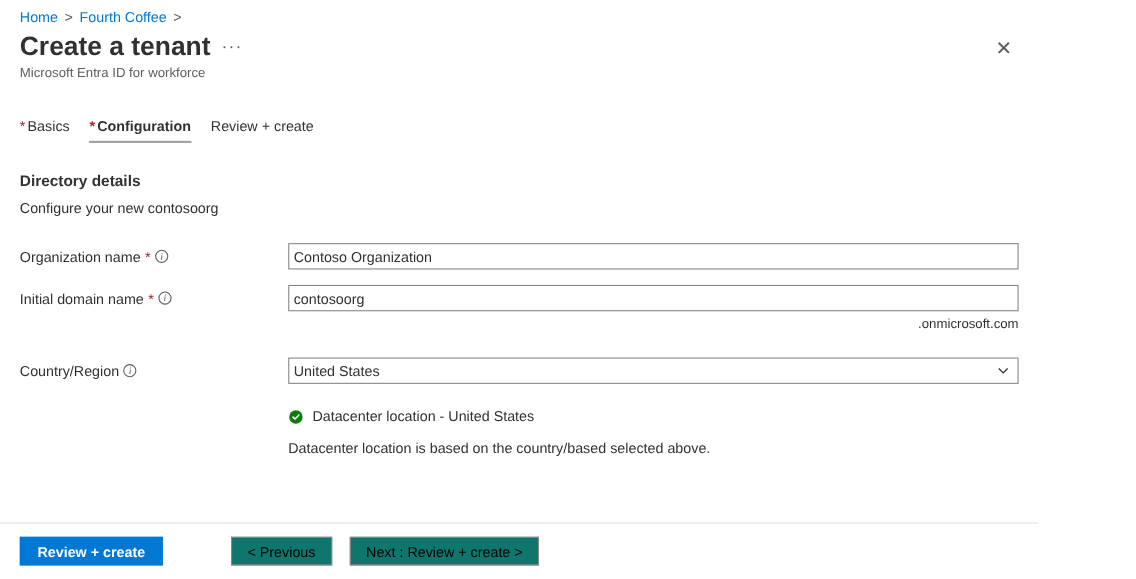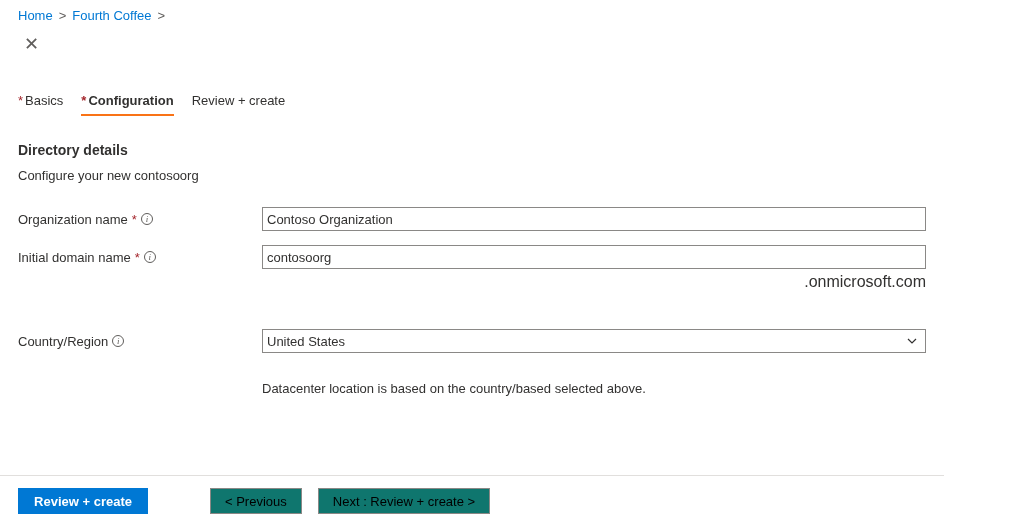--- a/index.html
+++ b/index.html
@@ -54,21 +54,21 @@
   .tab {
     padding-bottom: 6px;
     font-size: 13px;
     color: #323130;
     cursor: pointer;
     border-bottom: 2px solid transparent;
   }
   .tab .req { color: #a4262c; margin-right: 2px; }
   .tab.active {
     font-weight: 600;
-    border-bottom: 2px solid #f97316;
+    border-bottom: 2px solid #a3a3a3;
   }
   .section-title {
     font-weight: 600;
     font-size: 14px;
     margin-top: 26px;
   }
   .section-desc {
     margin-top: 10px;
     font-size: 13px;
     color: #323130;
@@ -124,23 +124,23 @@
     position: absolute;
     right: 8px;
     top: 50%;
     transform: translateY(-50%);
     pointer-events: none;
   }
   .suffix-row {
     display: flex;
     justify-content: flex-end;
     margin-top: 2px;
-    font-size: 16px;
-    color: #323130;
-    margin-bottom: 24px;
+    font-size: 12px;
+    color: #323130;
+    margin-bottom: 10px;
   }
   .dc-row {
     display: flex;
     align-items: center;
     gap: 8px;
     margin-top: 8px;
   }
   .check-icon {
     width: 14px; height: 14px;
     flex-shrink: 0;
@@ -187,20 +187,27 @@
 <div class="page">
 
   <div class="breadcrumb">
     <a>Home</a>
     <span class="sep">&gt;</span>
     <a>Fourth Coffee</a>
     <span class="sep">&gt;</span>
   </div>
 
   <div class="header-row">
+    <div>
+      <div class="title-block">
+        <h1>Create a tenant</h1>
+        <span class="more-icon">···</span>
+      </div>
+      <div class="subtitle">Microsoft Entra ID for workforce</div>
+    </div>
     <div class="close-x">✕</div>
   </div>
 
   <div class="tabs">
     <div class="tab">
       <span class="req">*</span><span>Basics</span>
     </div>
     <div class="tab active">
       <span class="req">*</span><span>Configuration</span>
     </div>
@@ -251,20 +258,27 @@
         <input class="select-input" type="text" readonly="" value="United States" style="">
         <svg class="chevron-down" width="12" height="12" viewBox="0 0 12 12">
             <path d="M2 4 L6 8 L10 4" fill="none" stroke="#323130" stroke-width="1.2"></path>
           </svg>
       </div>
     </div>
 
     <div class="form-row" style="margin-bottom:0;">
       <div class="form-label-col"></div>
       <div class="form-input-col">
+        <div class="dc-row">
+          <svg class="check-icon" viewBox="0 0 16 16">
+            <circle cx="8" cy="8" r="7" fill="#107c10"></circle>
+            <path d="M5 8.2 L7 10.2 L11.2 6" fill="none" stroke="#fff" stroke-width="1.6" stroke-linecap="round" stroke-linejoin="round"></path>
+          </svg>
+          <span>Datacenter location - United States</span>
+        </div>
         <div class="dc-note">Datacenter location is based on the country/based selected above.</div>
       </div>
     </div>
 
   </div>
 
   <div class="footer">
     <button class="btn primary">Review + create</button>
     <div class="footer-gap"></div>
     <button class="btn">&lt; Previous</button>

